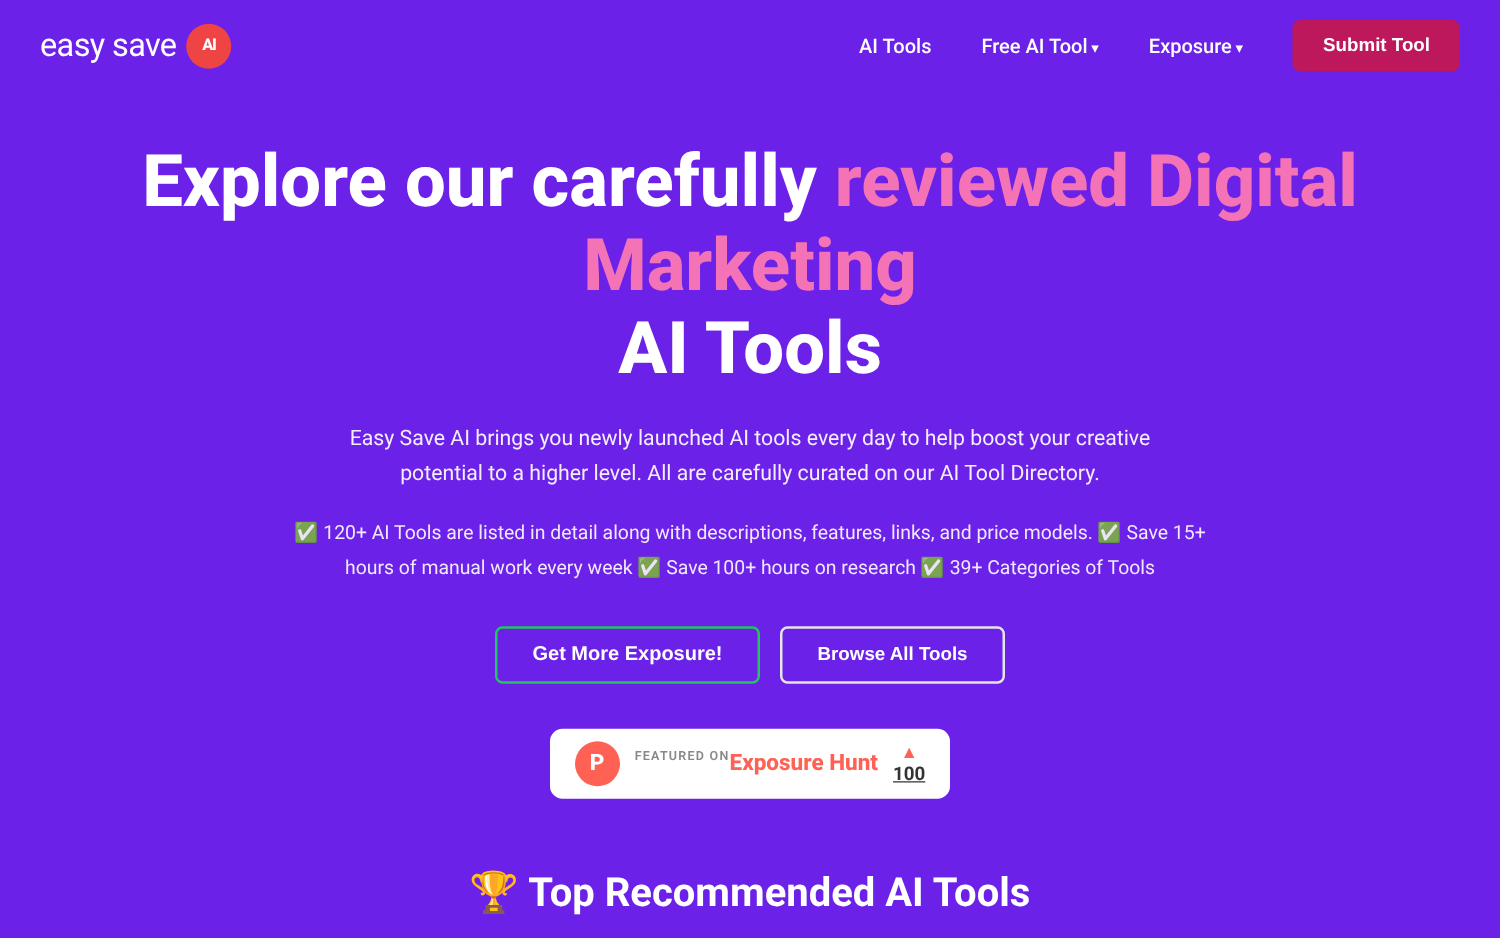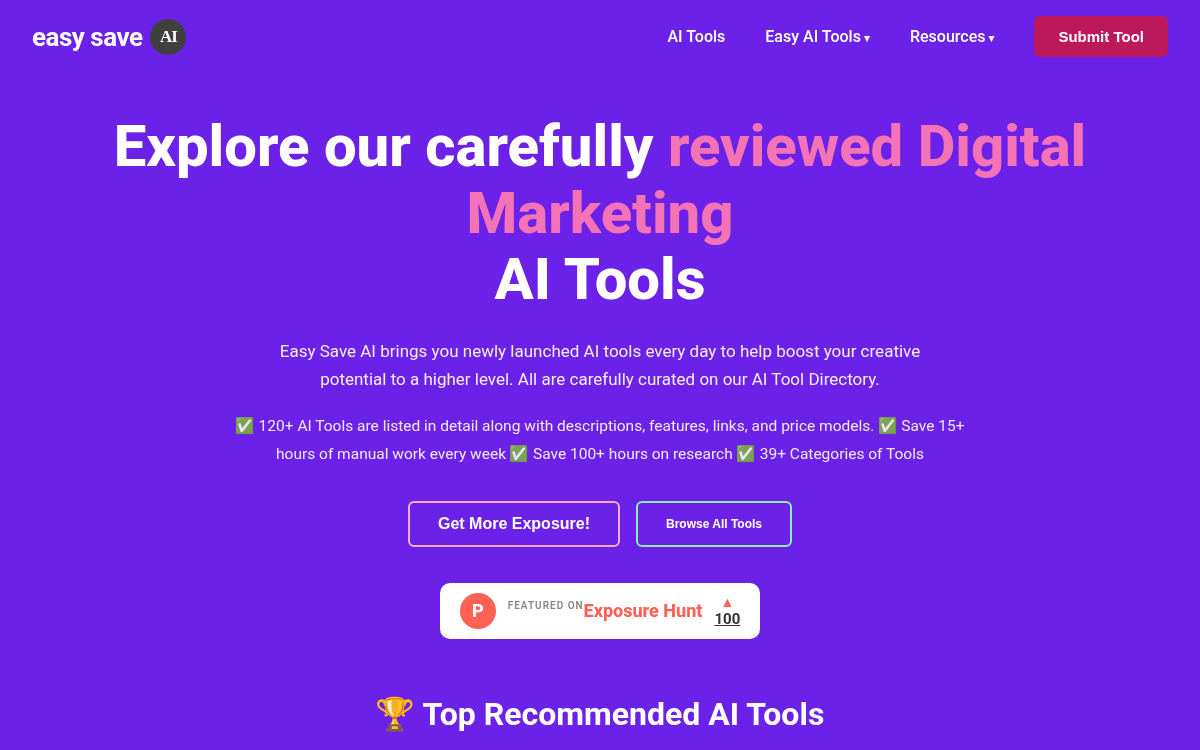--- a/index.html
+++ b/index.html
@@ -20,37 +20,36 @@
       background: #6B21E8;
     }
     .logo {
       display: flex;
       align-items: center;
       gap: 8px;
       flex: 1;
     }
     .logo-text {
       font-size: 26px;
-      font-weight: 700;
+      font-weight: 400;
       color: white;
       letter-spacing: -0.5px;
     }
     .logo-badge {
-      background: #404040;
+      background: #ef4444;
       border-radius: 50%;
       width: 36px;
       height: 36px;
       display: flex;
       align-items: center;
       justify-content: center;
-      font-size: 17px;
+      font-size: 13px;
       font-weight: 800;
       color: white;
       letter-spacing: -1px;
-      font-family: Liberation Serif, serif;
     }
     .nav-links {
       display: flex;
       align-items: center;
       gap: 40px;
       list-style: none;
     }
     .nav-links li a {
       color: white;
       text-decoration: none;
@@ -105,35 +104,35 @@
 
     
     .cta-buttons {
       display: flex;
       justify-content: center;
       gap: 16px;
       margin-bottom: 36px;
     }
     .btn-outline {
       background: transparent;
-      border: 2px solid #f9a8d4;
+      border: 2px solid #22c55e;
       color: white;
       padding: 12px 28px;
       border-radius: 6px;
       font-size: 16px;
       font-weight: 600;
       cursor: pointer;
     }
     .btn-solid {
       background: transparent;
-      border: 2px solid #86efac;
+      border: 2px solid #e5e5e5;
       color: white;
       padding: 12px 28px;
       border-radius: 6px;
-      font-size: 12px;
+      font-size: 15px;
       font-weight: 600;
       cursor: pointer;
     }
 
     
     .ph-badge-container {
       display: flex;
       justify-content: center;
       margin-bottom: 36px;
     }
@@ -207,24 +206,24 @@
 <nav>
   <div class="logo">
     <span class="logo-text">easy save</span>
     <div class="logo-badge">AI</div>
   </div>
   <ul class="nav-links">
     <li>
       <a href="#">AI Tools</a>
     </li>
     <li>
-      <a href="#" class="with-arrow">Easy AI Tools</a>
+      <a href="#" class="with-arrow">Free AI Tool</a>
     </li>
     <li>
-      <a href="#" class="with-arrow">Resources</a>
+      <a href="#" class="with-arrow">Exposure</a>
     </li>
   </ul>
   <button class="submit-btn">Submit Tool</button>
 </nav>
 
 <section class="hero">
   <h1 class="hero-title">
     <span>Explore our carefully</span>
     <span class="highlight"> reviewed Digital Marketing</span>
     <br>

